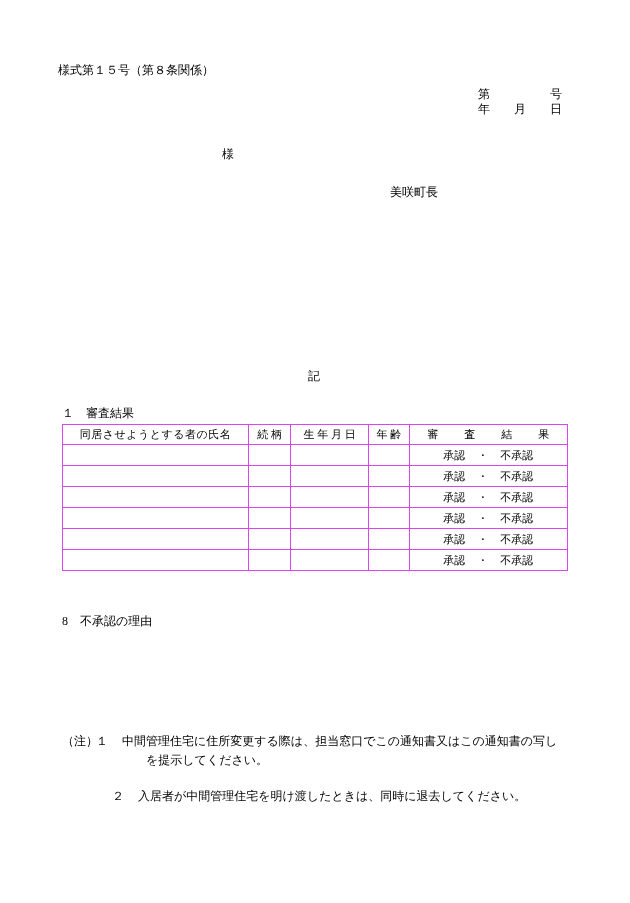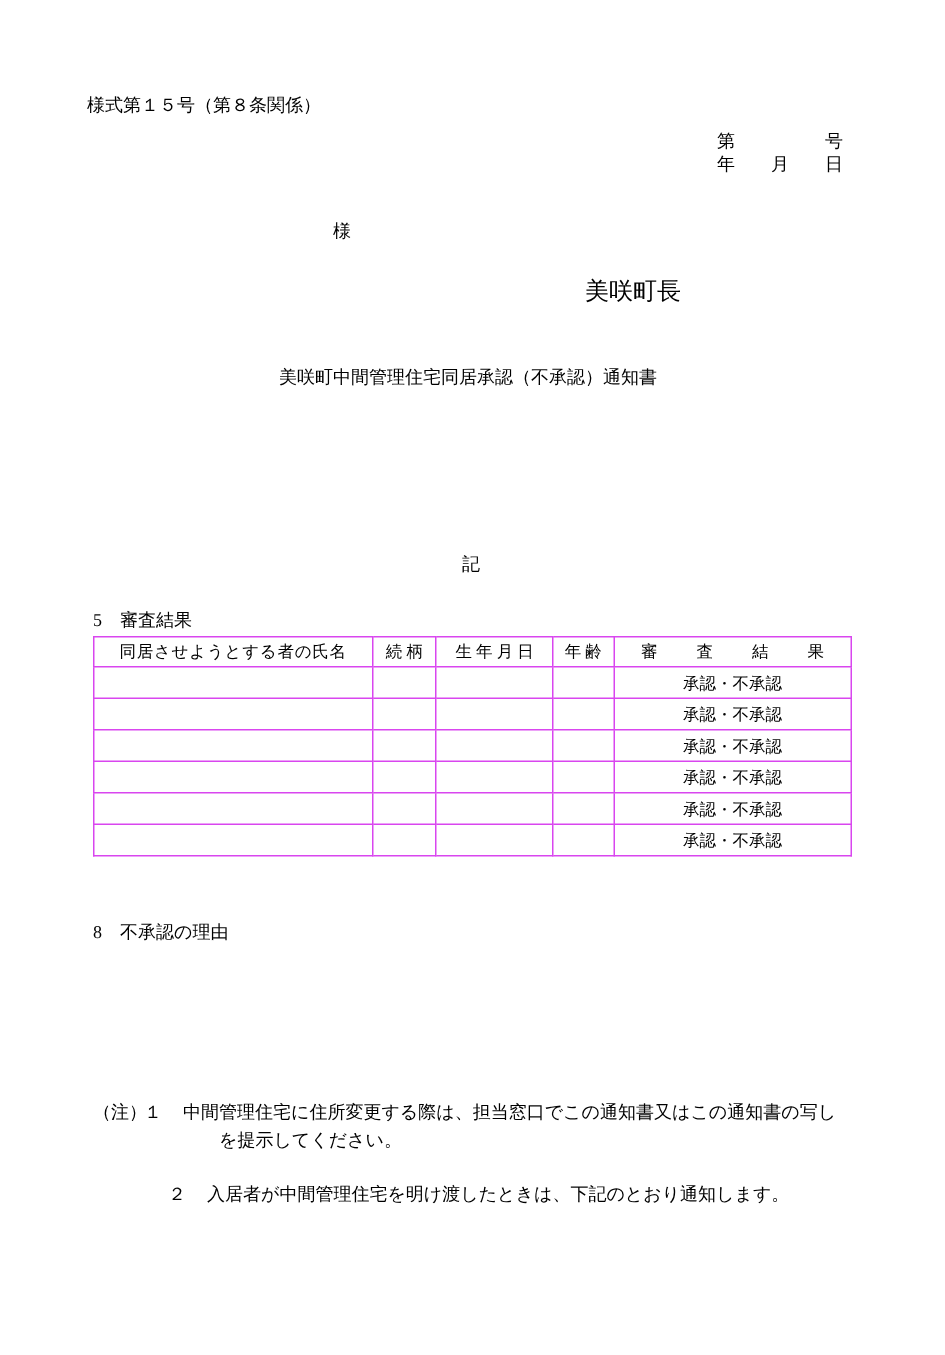--- a/index.html
+++ b/index.html
@@ -22,21 +22,21 @@
     width: 630px;
     height: 666px;
     box-sizing: border-box;
   }
   .abs { position: absolute; white-space: pre; }
 
   .form-no      { left: 58px;  top: 62px;  font-size: 12px; }
   .doc-no       { left: 478px; top: 86px;  font-size: 12px; letter-spacing: 0; }
   .doc-date     { left: 478px; top: 101px; font-size: 12px; }
   .addressee    { left: 222px; top: 146px; font-size: 12px; }
-  .issuer       { left: 390px; top: 184px; font-size: 16px; font-family: Liberation Serif, serif; }
+  .issuer       { left: 390px; top: 184px; font-size: 12px; font-family: Liberation Serif, serif; }
   .title        { left: 186px; top: 243px; font-size: 12px; }
 
   .body-text {
     position: absolute;
     left: 62px;
     top: 279px;
     width: 508px;
     font-size: 12px;
     line-height: 1.85;
     text-align: justify;
@@ -67,20 +67,21 @@
   .col-name  { width: 188px; }
   .col-rel   { width: 42px;  }
   .col-birth { width: 78px;  }
   .col-age   { width: 40px; font-family: Liberation Serif, serif;  }
   .col-res   { width: 158px; }
   .res-cell  { letter-spacing: 0; }
   .res-inner {
     display: flex;
     justify-content: center;
     align-items: center;
+    gap: 12px;
   }
   .hdr-res-inner {
     display: flex;
     justify-content: center;
     align-items: center;
     gap: 26px;
   }
   .hdr-name { letter-spacing: 0.5px; }
 
   .notes {
@@ -107,26 +108,25 @@
 <div class="page">
 
   <div class="abs form-no">様式第１５号（第８条関係）</div>
 
   <div class="abs doc-no">第　　　　　号</div>
   <div class="abs doc-date">年　　月　　日</div>
 
   <div class="abs addressee">様</div>
   <div class="abs issuer">美咲町長</div>
 
-  <div class="abs title">美咲町中間管理住宅同居承認（不承認）通知書</div>
 
 
   <div class="abs ki">記</div>
 
-  <div class="abs sec1">5　審査結果</div>
+  <div class="abs sec1">１　審査結果</div>
 
   <table class="result">
     <thead>
       <tr>
         <td class="col-name">
           <span class="hdr-name">同居させようとする者の氏名</span>
         </td>
         <td class="col-rel">続 柄</td>
         <td class="col-birth">生 年 月 日</td>
         <td class="col-age">年 齢</td>
@@ -227,17 +227,17 @@
   <div class="notes">
     <div class="note-row">
       <span class="note-label">（注）</span>
       <span class="note-num">１</span>
       <span class="note-body">中間管理住宅に住所変更する際は、担当窓口でこの通知書又はこの通知書の写し
 　　を提示してください。</span>
     </div>
     <div class="note-row second">
       <span class="note-label"></span>
       <span class="note-num">２</span>
-      <span class="note-body">入居者が中間管理住宅を明け渡したときは、下記のとおり通知します。</span>
+      <span class="note-body">入居者が中間管理住宅を明け渡したときは、同時に退去してください。</span>
     </div>
   </div>
 
 </div>
 
 </body></html>

